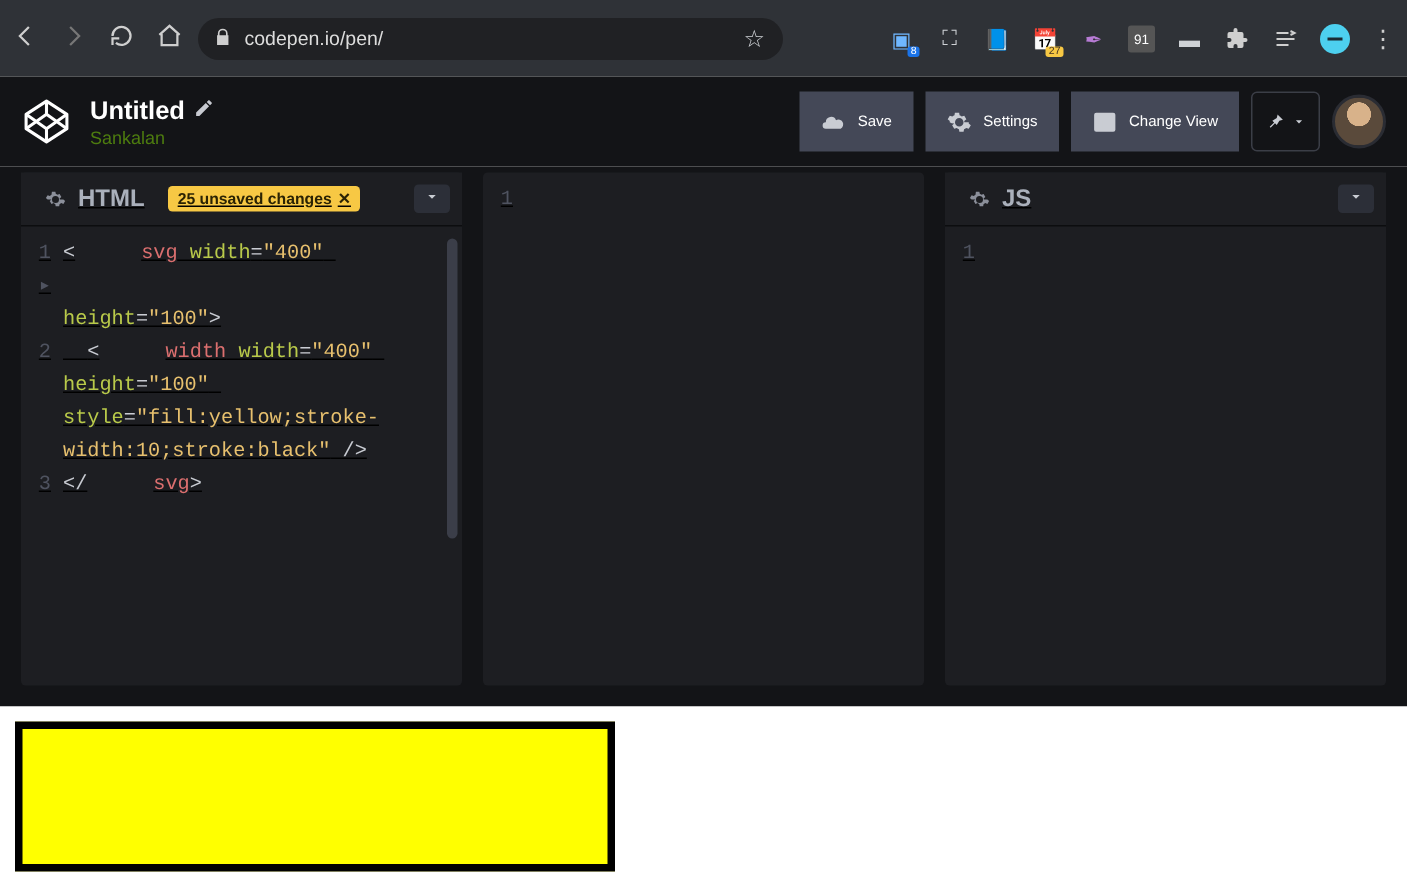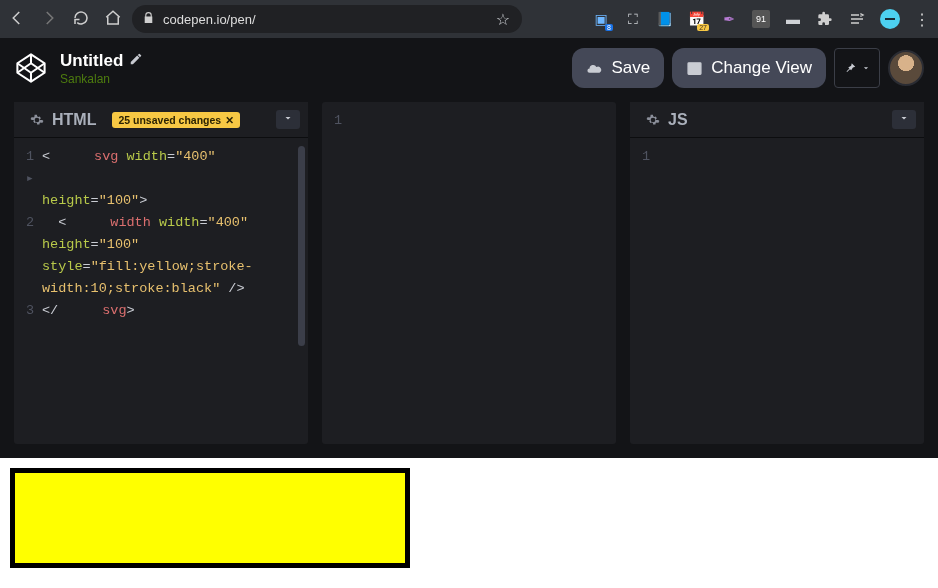--- a/index.html
+++ b/index.html
@@ -5,21 +5,21 @@
   * { box-sizing: border-box; margin: 0; padding: 0; }
   body {
     width: 938px; height: 588px;
     font-family: -apple-system, BlinkMacSystemFont, "Segoe UI", Arial, sans-serif;
     background: #fff;
     overflow: hidden;
     font-size: 13px;
   }
   
   .browser-bar {
-    height: 38px;
+    height: 51px;
     background: #2f3237;
     display: flex;
     align-items: center;
     padding: 12px 8px;
     gap: 10px;
   }
   .nav-icons { display: flex; align-items: center; gap: 14px; color: #cfcfcf; }
   .nav-icons .dim { color: #777; }
   .nav-icons span, .nav-icons svg { cursor: pointer; }
   .url-box {
@@ -55,25 +55,25 @@
   .cp-logo svg { display:block; }
   .pen-title { color:#fff; display:flex;flex-direction:column;justify-content:flex-end; }
   .pen-title .row1 { display:flex;align-items:center;gap:6px;font-size:17px;font-weight:700;}
   .pen-title .author { font-size:12px;color:#4d7c0f; margin-top:1px;}
   .edit-icon { color:#c7cad1; }
   .header-actions { margin-left:auto; display:flex; align-items:center; gap:8px; }
   .btn {
     background:#444857;
     color:#fff;
     border:none;
-    border-radius:12px;
+    border-radius:0;
     height:40px;
     padding:16px 14px;
     display:flex;align-items:center;gap:8px;
-    font-size:17px;
+    font-size:10px;
     cursor:pointer;
   }
   .btn svg { fill:#c9ccd3; }
   .pin-btn {
     background:transparent;
     border:1px solid #3b3e47;
     border-radius:4px;
     height:40px;
     padding:0 8px;
     display:flex;align-items:center;gap:4px;
@@ -86,20 +86,21 @@
     border:2px solid #2a2c33;
   }
 
   
   .editors {
     height: 360px;
     background:#131417;
     display:flex;
     gap:14px;
     padding:4px 14px 14px 14px;
+    text-decoration:underline;
   }
   .panel {
     flex:1;
     background:#1d1e22;
     display:flex;flex-direction:column;
     border-radius:3px;
     min-width:0;
   }
   .panel-head {
     height:36px;
@@ -239,20 +240,26 @@
     <span class="author">Sankalan</span>
   </div>
   <div class="header-actions">
     <button class="btn">
       <svg width="17" height="17" viewBox="0 0 24 24">
           <path d="M19 18H5a3 3 0 0 1 0-6 5 5 0 0 1 9.6-2A4 4 0 0 1 19 18z"></path>
         </svg>
       <span>Save</span>
     </button>
     <button class="btn">
+      <svg width="17" height="17" viewBox="0 0 24 24">
+          <path d="M12 8a4 4 0 1 0 0 8 4 4 0 0 0 0-8zm9 4a7 7 0 0 1-.1 1.2l2 1.6-2 3.4-2.4-.9a7 7 0 0 1-2 1.2l-.4 2.5h-4l-.4-2.5a7 7 0 0 1-2-1.2l-2.4.9-2-3.4 2-1.6A7 7 0 0 1 3 12a7 7 0 0 1 .1-1.2l-2-1.6 2-3.4 2.4.9a7 7 0 0 1 2-1.2L7.9 3h4l.4 2.5a7 7 0 0 1 2 1.2l2.4-.9 2 3.4-2 1.6c.1.4.1.8.1 1.2z"></path>
+        </svg>
+      <span>Settings</span>
+    </button>
+    <button class="btn">
       <svg width="17" height="17" viewBox="0 0 24 24" fill="none" stroke="#c9ccd3" stroke-width="2">
           <rect x="3" y="4" width="18" height="16" rx="1"></rect>
           <path d="M3 9h18M9 9v11"></path>
         </svg>
       <span>Change View</span>
     </button>
     <button class="pin-btn">
       <svg width="14" height="14" viewBox="0 0 24 24" fill="#c9ccd3">
           <path d="M14 3l7 7-4 1-3 5-2-2-5 5-1-1 5-5-2-2 5-3 1-4z"></path>
         </svg>

